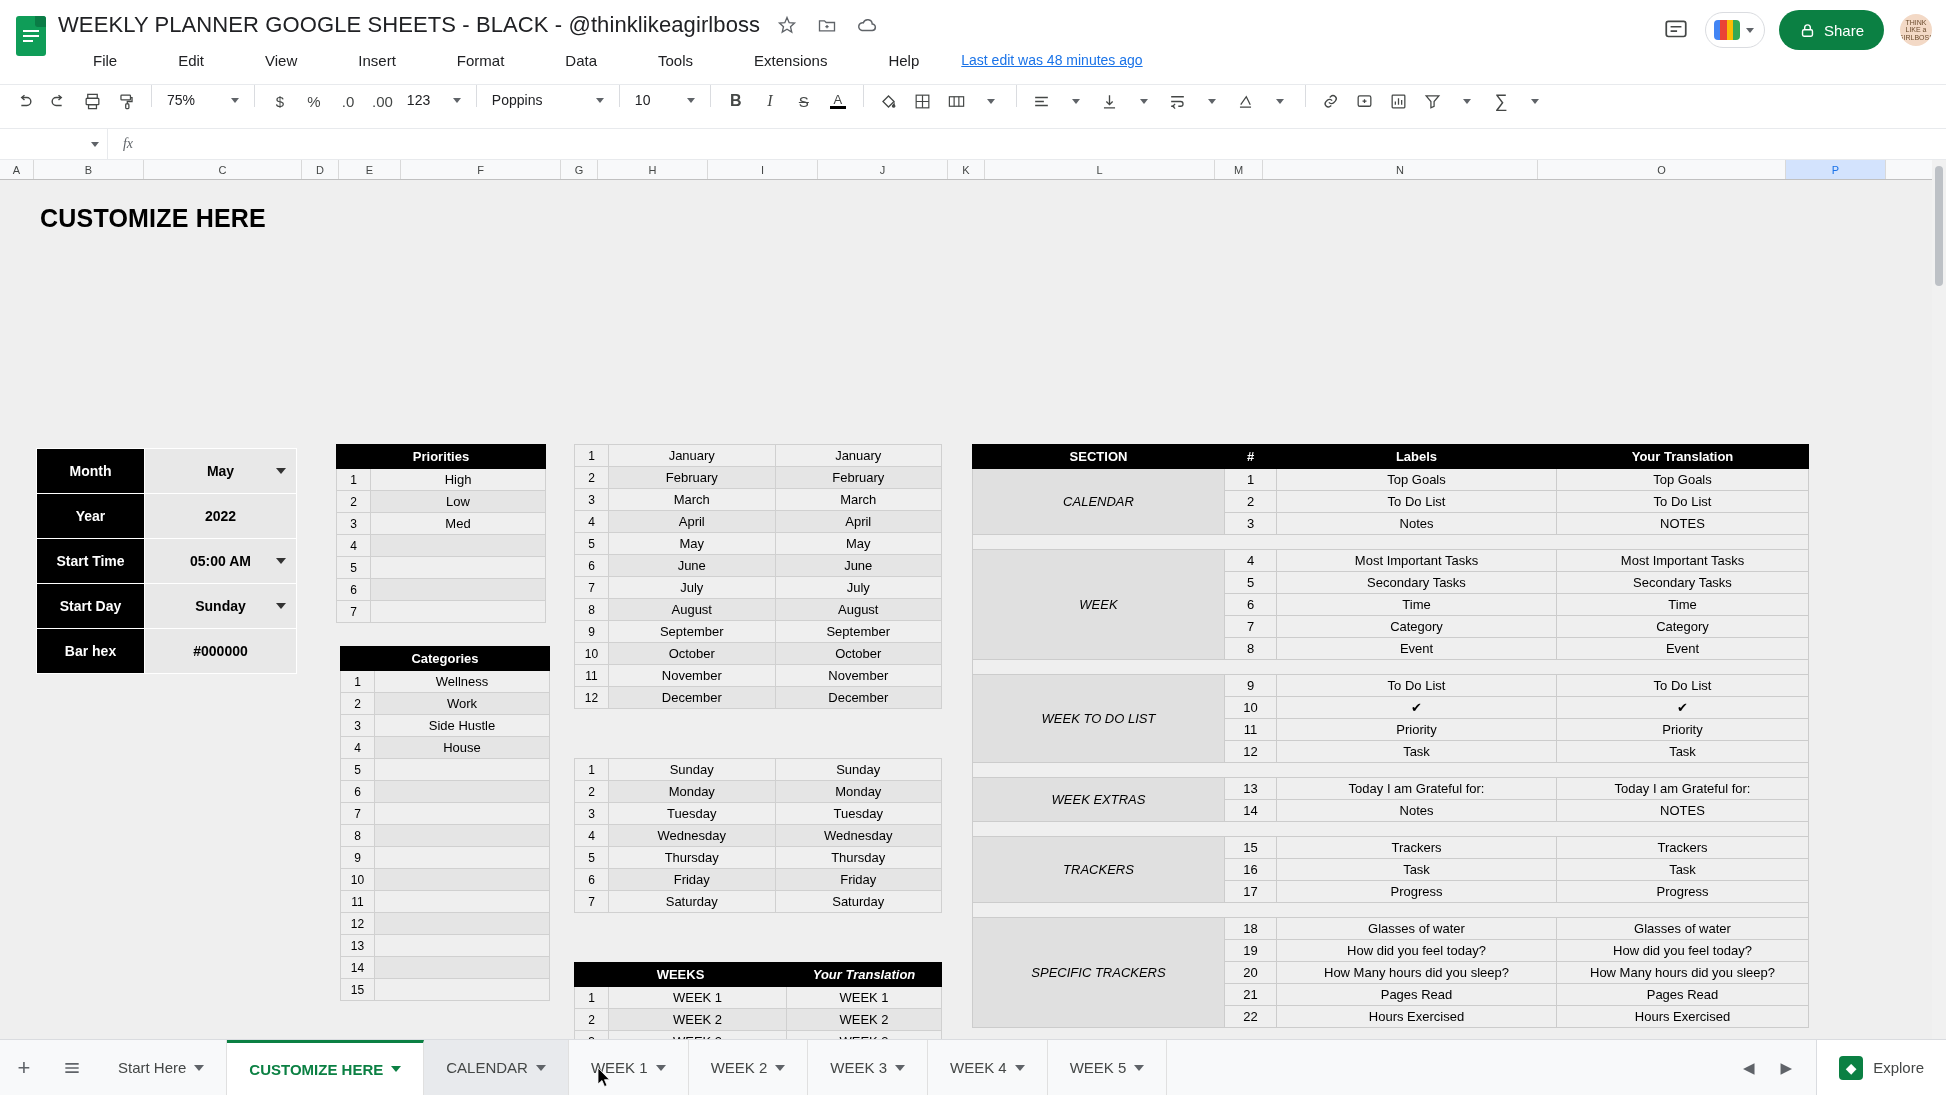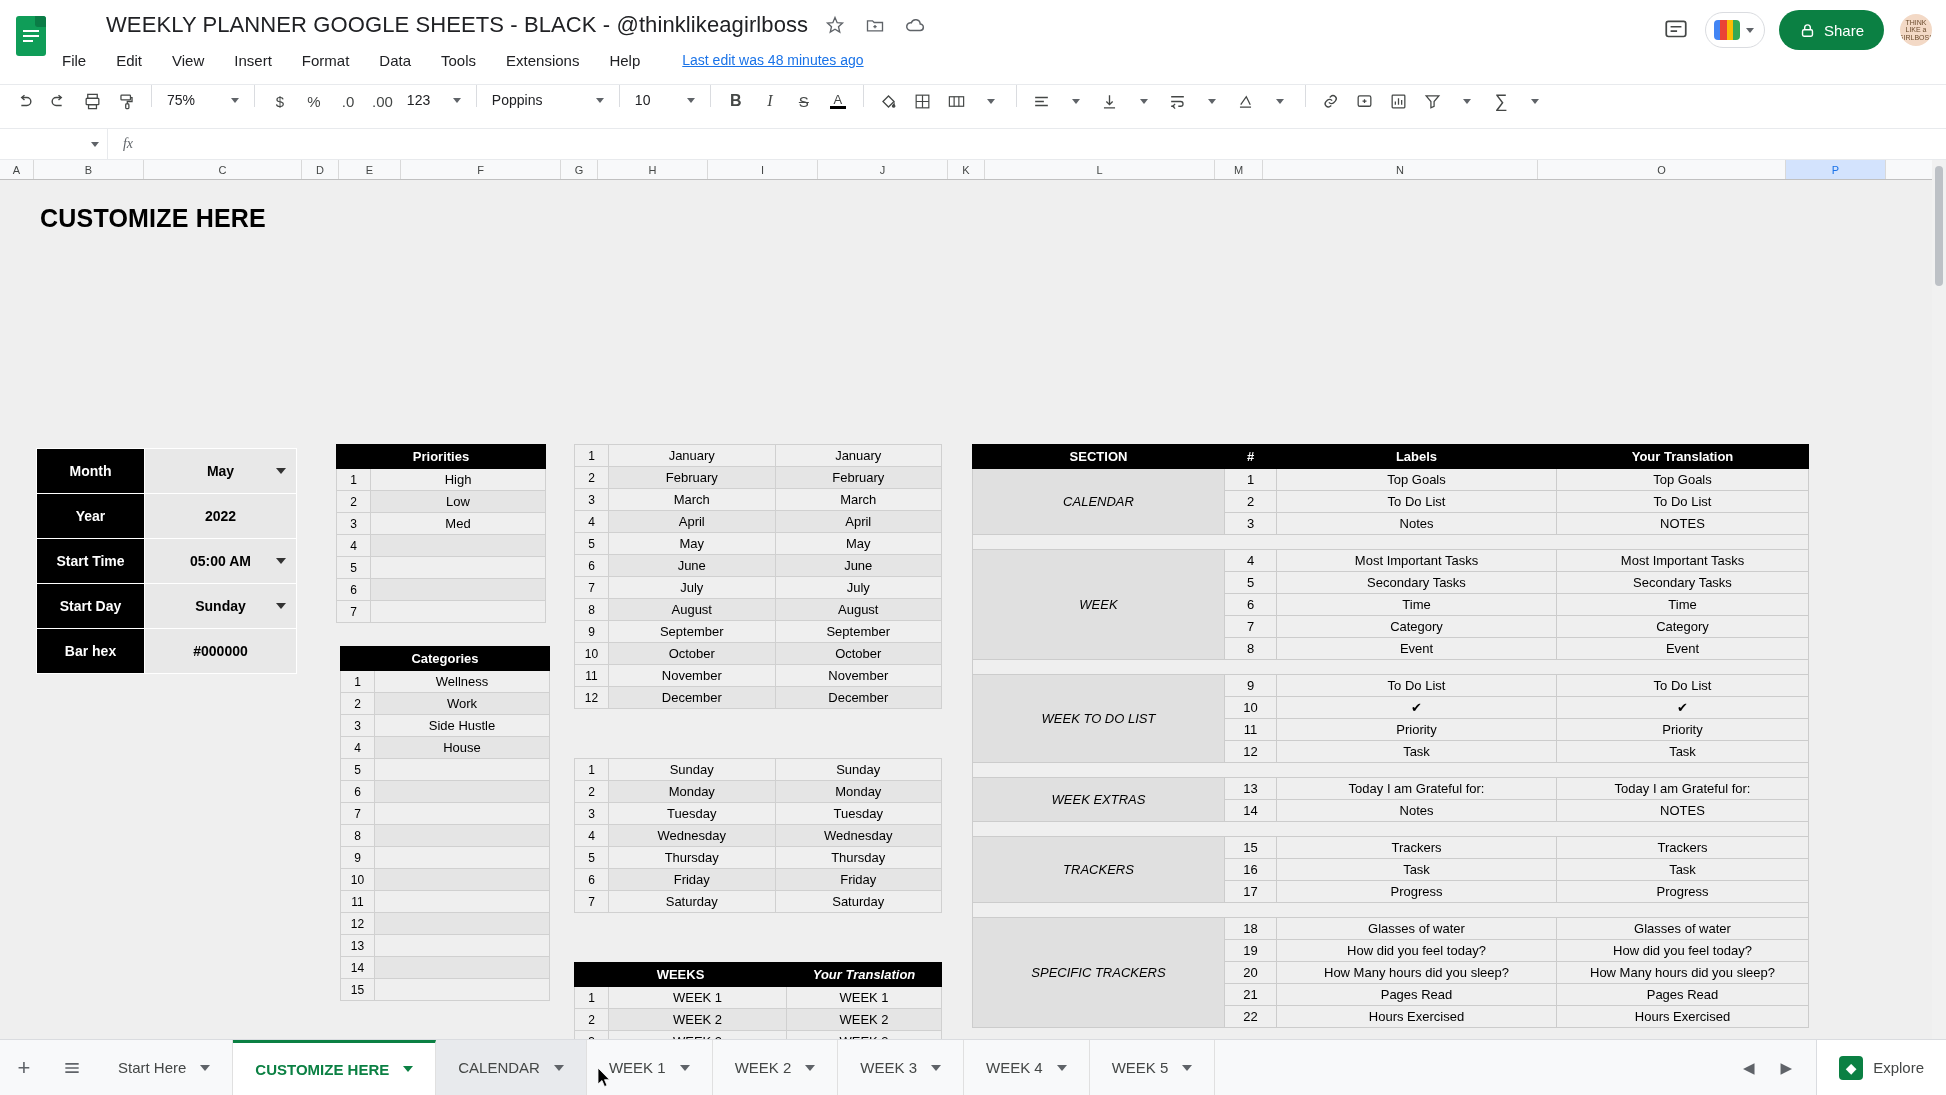--- a/index.html
+++ b/index.html
@@ -13,25 +13,25 @@
   .app { position: relative; width: 1946px; height: 1095px; background:#fff; }
 
   
   .topbar { display:flex; align-items:flex-start; padding: 8px 14px 0 14px; height: 84px; position: relative; }
   .sheets-logo { width: 34px; height: 44px; margin-top: 6px; margin-right: 10px; flex: 0 0 auto; position:relative; }
   .sheets-logo .page { position:absolute; left:2px; top:2px; width:30px; height:40px; background:#0f9d58; border-radius:3px; }
   .sheets-logo .fold { position:absolute; right:2px; top:2px; width:11px; height:11px; background:#0a7c46; border-radius:0 3px 0 3px;}
   .sheets-logo .lines { position:absolute; left:9px; top:16px; width:16px; height:16px; }
   .sheets-logo .lines i { display:block; height:2px; background:#fff; margin-bottom:3px; }
   .title-block { flex: 1 1 auto; min-width:0; }
-  .doc-title-row { display:flex; align-items:center; gap: 14px; height: 34px; margin-left: 48px; }
+  .doc-title-row { display:flex; align-items:center; gap: 14px; height: 34px; }
   .doc-title { font-size: 22px; color:#202124; letter-spacing:0.1px; white-space:nowrap; }
   .ticon { width:26px; height:26px; color:#5f6368; display:flex; align-items:center; justify-content:center; cursor:pointer; }
   .menu-row { display:flex; align-items:center; gap: 22px; height: 32px; margin-top:2px; }
-  .menu-row .mi { font-size: 15px; color:#202124; cursor:pointer; padding: 3px 4px; border-radius: 4px;}
+  .menu-row .mi { font-size: 15px; color:#202124; cursor:pointer; padding: 3px 4px; border-radius: 4px; margin-left: 31px;}
   .lastedit { font-size: 14px; color:#1a73e8; text-decoration: underline; margin-left: 16px; cursor:pointer;}
 
   .topright { position:absolute; right: 12px; top: 10px; display:flex; align-items:center; gap: 14px; }
   .comment-ic { width: 30px; height: 30px; color:#444746; display:flex; align-items:center; justify-content:center; }
   .meet-btn { display:flex; align-items:center; gap:6px; border:1px solid #dadce0; border-radius: 18px; padding: 4px 10px 4px 8px; height:36px; }
   .meet-cam { width:26px;height:20px;border-radius:4px; background:
       linear-gradient(90deg,#4285f4 0 25%, #ea4335 25% 50%, #fbbc04 50% 75%, #34a853 75% 100%); }
   .caret { width:0;height:0;border-left:4px solid transparent;border-right:4px solid transparent;border-top:5px solid #5f6368; }
   .share-btn { display:flex; align-items:center; gap:8px; background:#0b8043; color:#fff; border-radius: 20px; height:40px; padding: 0 20px; font-size:15px; cursor:pointer;}
   .avatar { width:36px;height:36px;border-radius:50%; background:#f3d9c6; border:2px solid #fff; overflow:hidden; display:flex;align-items:center;justify-content:center; font-size:7px; color:#6b4b2e; text-align:center; line-height:1.05;}
@@ -85,21 +85,21 @@
   .bigtbl td.sect { font-style: italic; background:#e0e0e0; width: 252px;}
   .bigtbl td.num { width: 52px; }
   .bigtbl td.lbl { width: 280px; }
   .bigtbl td.tr { width: 252px; }
   .bigtbl tr.spacer td { height: 15px; background:#efefef; border-left:1px solid #ccc; border-right:1px solid #ccc;}
 
   
   .tabbar { position:absolute; left:0; bottom:0; width:100%; height: 56px; background:#f8f9fa; border-top:1px solid #dadce0; display:flex; align-items:stretch; }
   .tb-icon { width: 48px; display:flex; align-items:center; justify-content:center; color:#5f6368; font-size: 22px; cursor:pointer; }
   .tabs { display:flex; align-items:stretch; overflow:hidden; }
-  .tab { display:flex; align-items:center; gap:14px; padding: 0 22px; font-size: 15px; color:#444746; cursor:pointer; border-right:1px solid #e0e0e0;}
+  .tab { display:flex; align-items:center; gap:8px; padding: 0 22px; font-size: 15px; color:#444746; cursor:pointer; border-right:1px solid #e0e0e0;}
   .tab.active { background:#fff; color:#0b8043; font-weight:bold; border-top: 3px solid #0b8043; }
   .tab.hover { background:#e8eaed; }
   .tab .tcaret { width:0;height:0;border-left:5px solid transparent;border-right:5px solid transparent;border-top:6px solid #5f6368; }
   .tab.active .tcaret { border-top-color:#0b8043; }
   .arrows { margin-left:auto; display:flex; align-items:center; gap: 26px; padding: 0 24px; color:#5f6368; font-size: 15px;}
   .explore { display:flex; align-items:center; gap:10px; padding: 0 22px; background:#fff; border-left:1px solid #dadce0; font-size:15px; color:#444746; cursor:pointer;}
   .explore .eic { width:24px;height:24px;border-radius:4px;background:#0b8043; color:#fff; display:flex;align-items:center;justify-content:center;font-size:14px;}
 
   
   .vscroll { position:absolute; right:0; top: 160px; width: 14px; bottom: 56px; background:#f1f1f1; }

